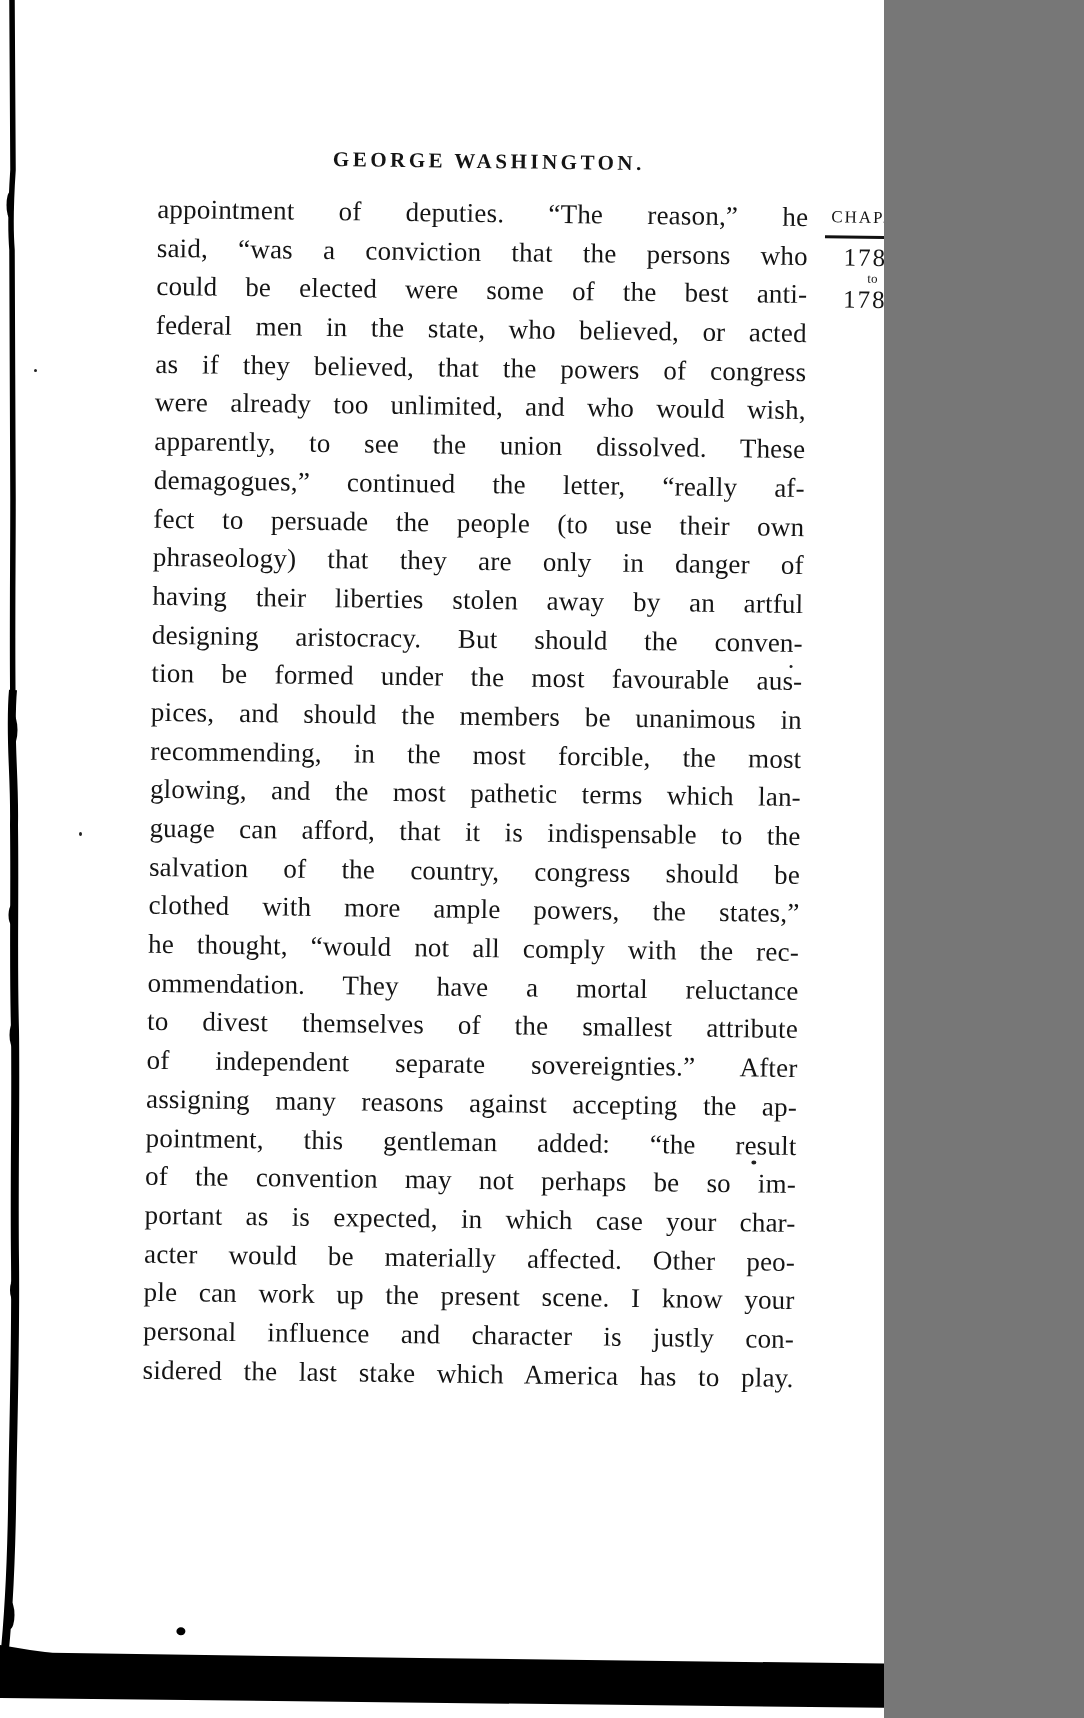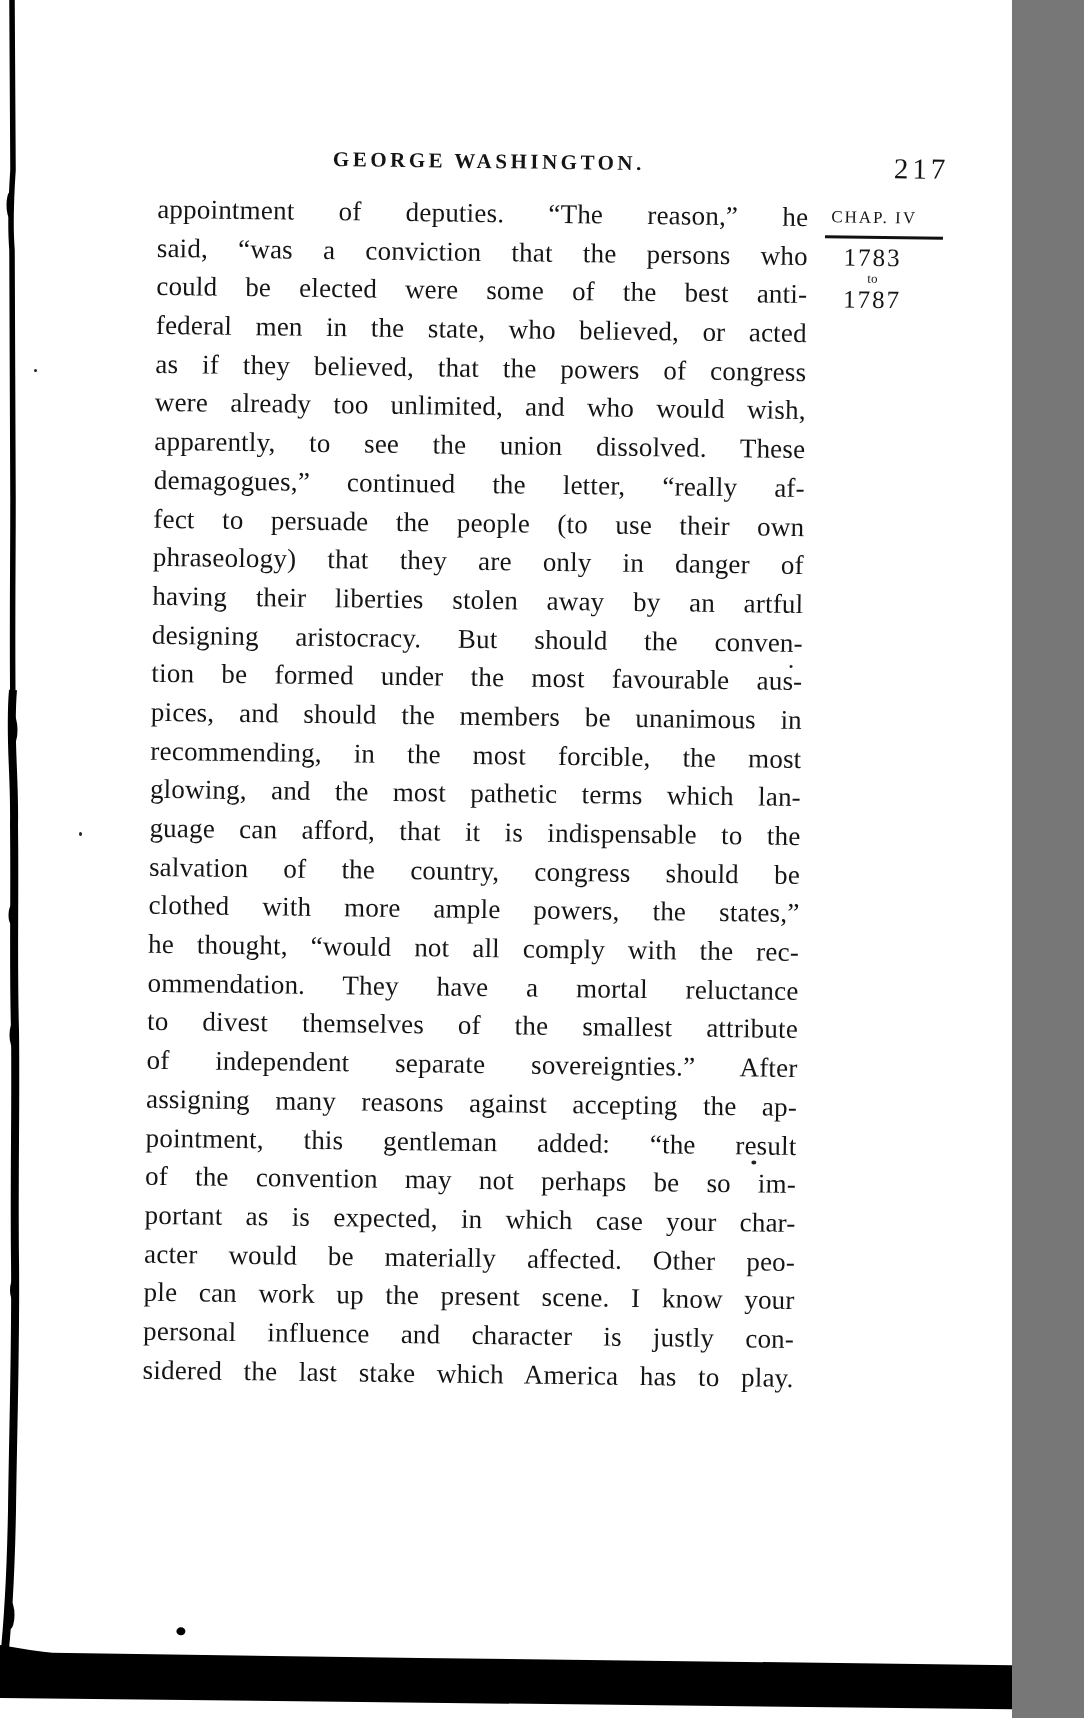--- a/index.html
+++ b/index.html
@@ -1,18 +1,18 @@
 <!DOCTYPE html>
 <html><head>
 <meta charset="utf-8">
 <style>
   html, body { margin: 0; padding: 0; background: #777; }
   #page {
     position: relative;
-    width: 1012px;
+    width: 884px;
     height: 1718px;
     background: #fff;
     overflow: hidden;
     font-family: "Liberation Serif", serif;
     color: #151515;
   }
   
   #content {
     position: absolute;
     inset: 0;

